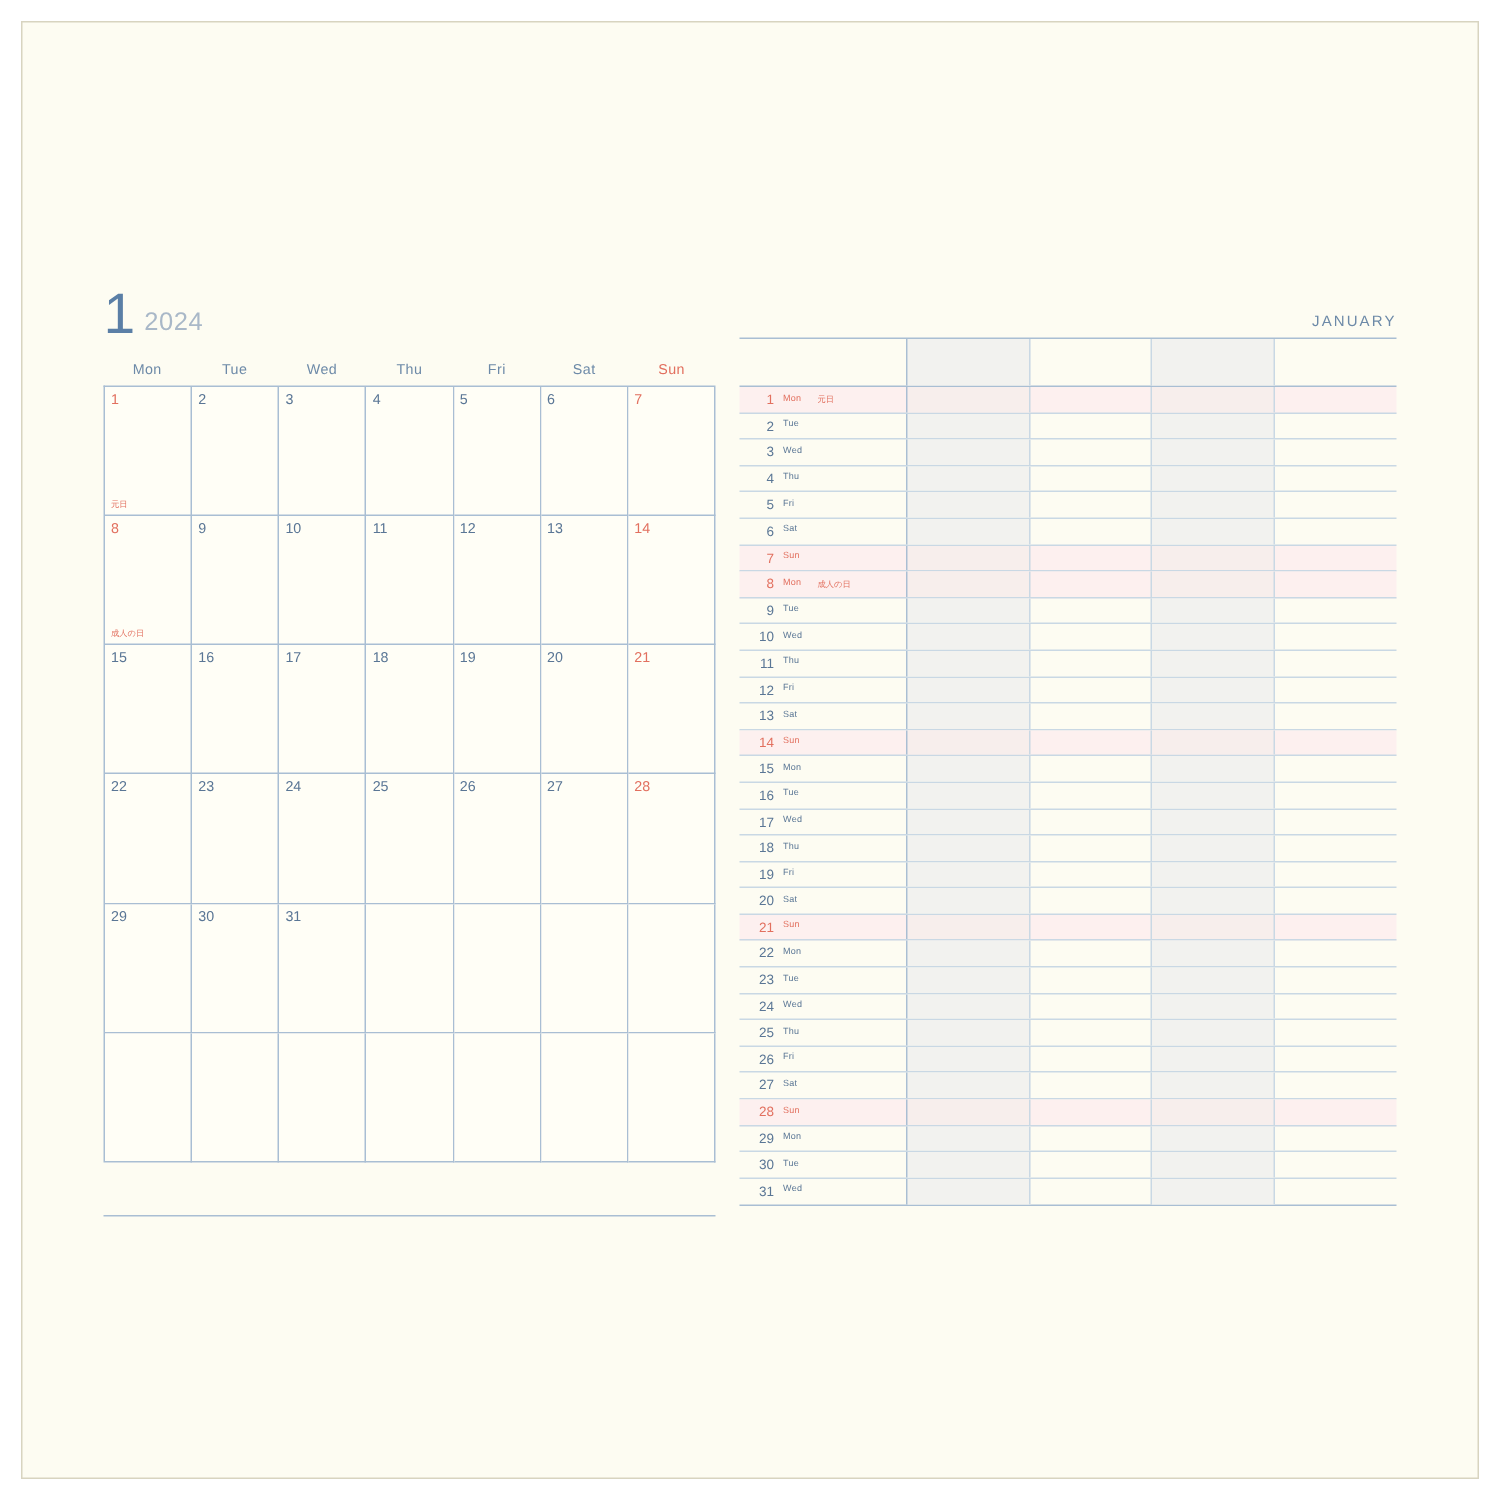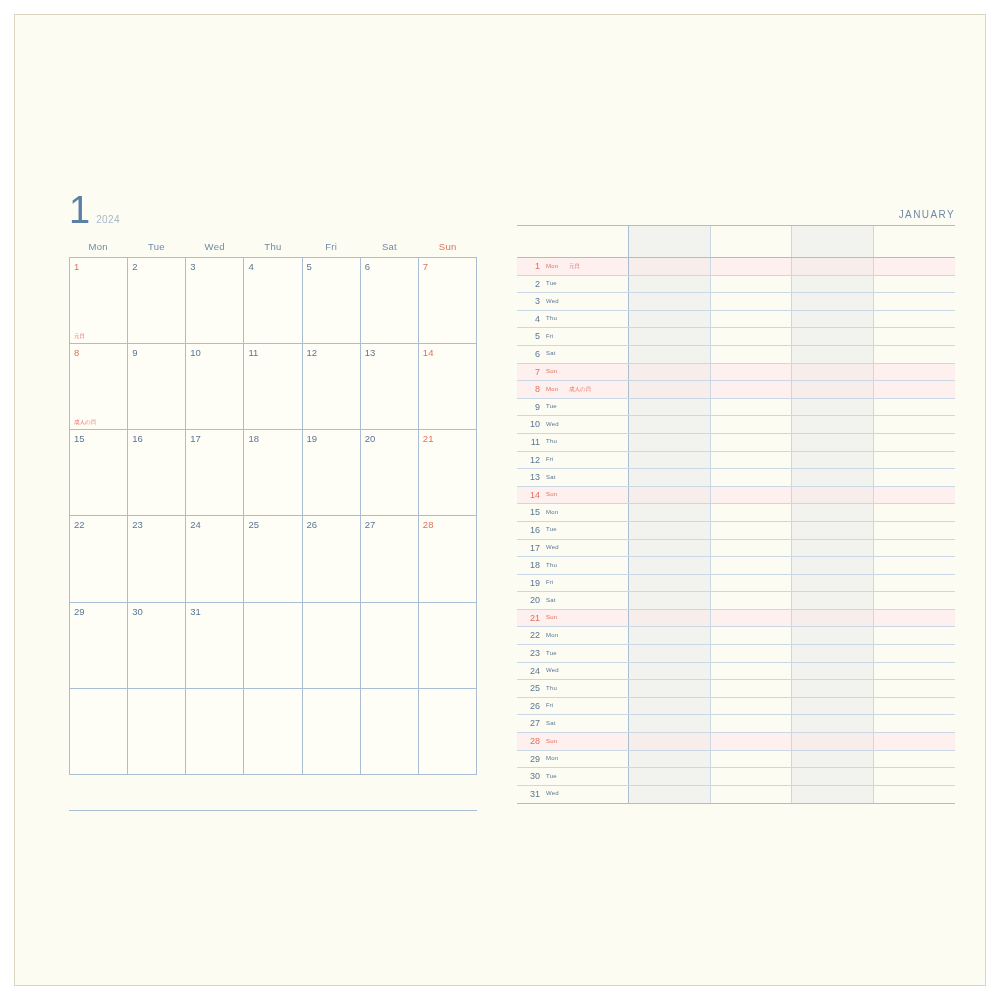--- a/index.html
+++ b/index.html
@@ -48,21 +48,21 @@
     align-items: flex-end;
   }
   .month-num {
     font-size: 38px;
     line-height: 38px;
     color: #5b7fa6;
     font-weight: 400;
     letter-spacing: -1px;
   }
   .month-year {
-    font-size: 10px;
+    font-size: 17px;
     color: #a9b8c8;
     margin-left: 7px;
     margin-bottom: 4px;
     letter-spacing: 0.4px;
   }
 
   .dow-row {
     position: absolute;
     left: 14px;
     top: 56px;
@@ -120,21 +120,21 @@
     position: absolute;
     left: 14px;
     top: 625px;
     width: 408px;
     border-top: 1px solid #a9bed3;
   }
 
   
   .right {
     position: absolute;
-    left: 462px;
+    left: 438px;
     top: 0;
     width: 438px;
     height: 650px;
   }
   .right-title {
     position: absolute;
     right: 0;
     top: 24px;
     font-size: 10px;
     color: #6d8aa8;

